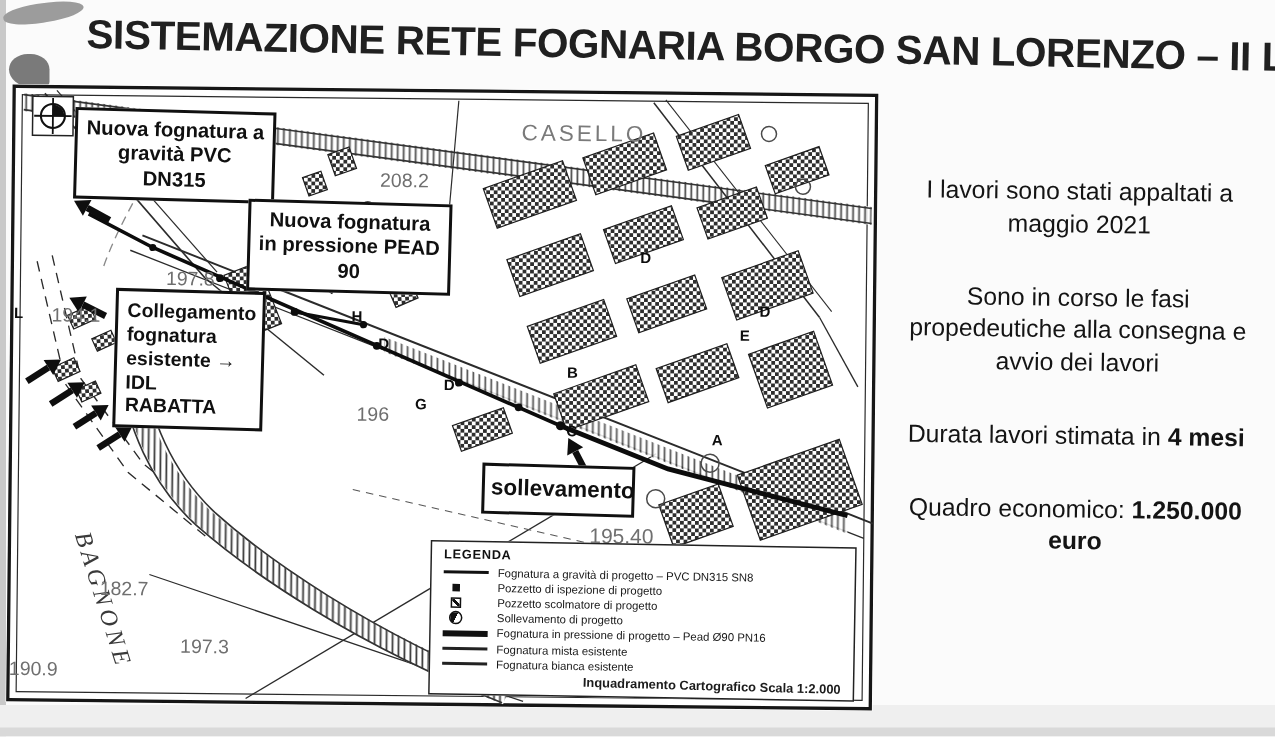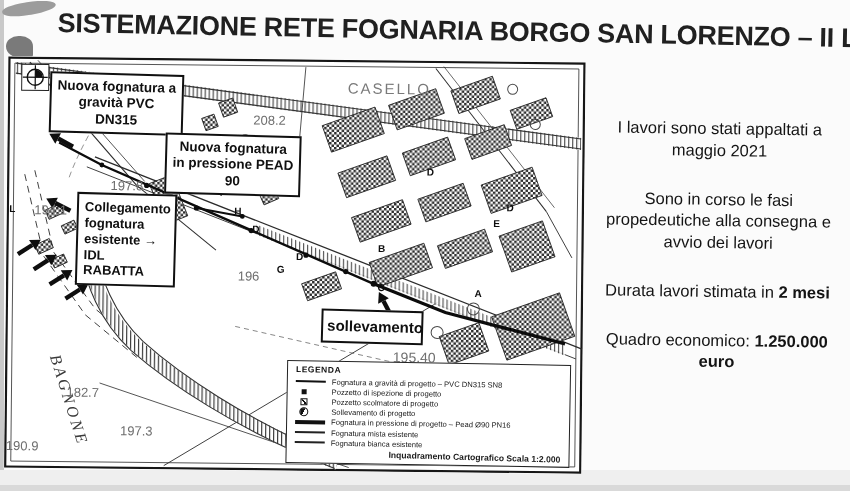--- a/index.html
+++ b/index.html
@@ -286,15 +286,15 @@
         </span>
       <span class="llabel">Fognatura bianca esistente</span>
     </div>
     <div class="scale-note">Inquadramento Cartografico Scala 1:2.000</div>
   </div>
 </div>
 
 <div class="info">
   <p>I lavori sono stati appaltati a maggio 2021</p>
   <p>Sono in corso le fasi propedeutiche alla consegna e avvio dei lavori</p>
-  <p><span>Durata lavori stimata in </span><b>2 mesi</b></p>
+  <p><span>Durata lavori stimata in </span><b>4 mesi</b></p>
   <p><span>Quadro economico: </span><b>1.250.000 euro</b></p>
 </div>
 
 </body></html>

